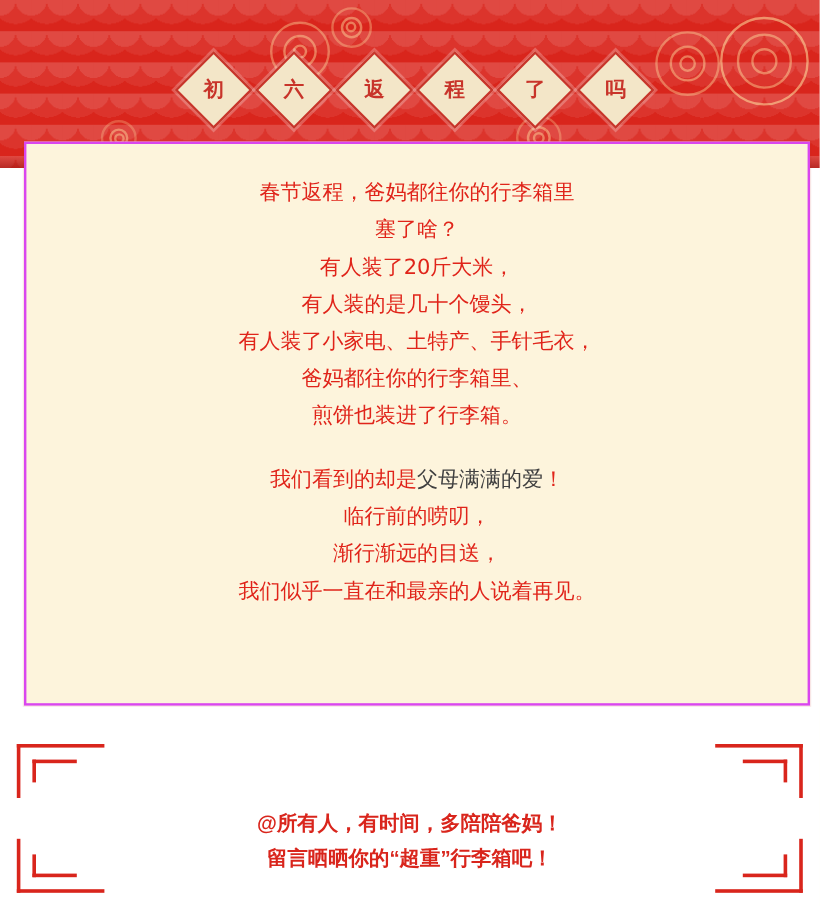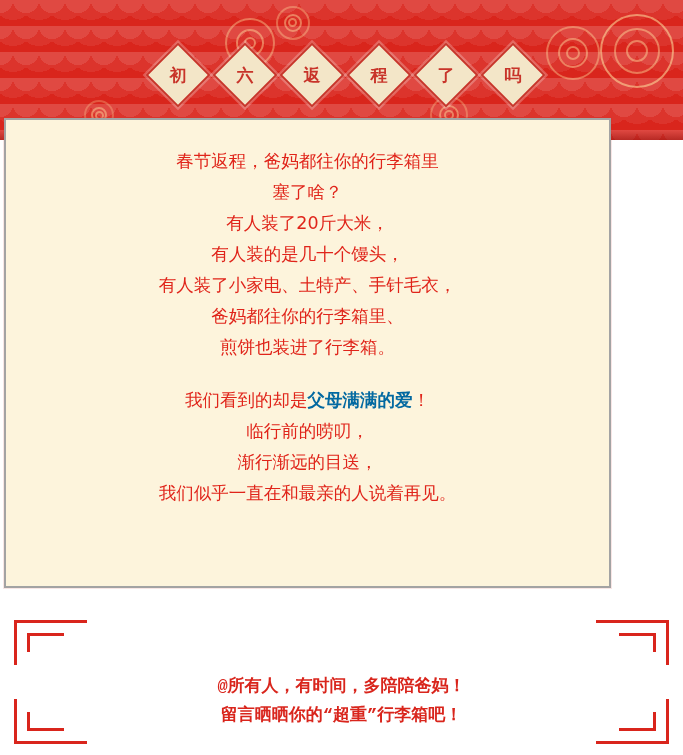--- a/index.html
+++ b/index.html
@@ -99,42 +99,42 @@
     color: #c8342a;
     font-size: 17px;
     font-weight: bold;
     line-height: 1;
     font-family: "DejaVu Sans", sans-serif;
   }
 
   
   .card {
     position: absolute;
-    left: 4px;
+    left: 20px;
     top: 118px;
-    width: 607px;
+    width: 655px;
     height: 470px;
     background: #fdf4dc;
-    border: 2px solid #a3a3a3;
+    border: 2px solid #d946ef;
     box-shadow: 0 0 0 1px rgba(200,52,42,0.12);
     box-sizing: border-box;
   }
   .poem {
     padding: 26px 30px 0 30px;
     text-align: center;
     color: #e0241a;
     font-family: "DejaVu Sans", sans-serif;
     font-size: 17.5px;
     line-height: 31px;
   }
   .poem .line { white-space: nowrap; }
   .poem .spacer { height: 22px; }
   .poem .hl {
-    font-weight: bold;
-    color: #0369a1;
+    font-weight: normal;
+    color: #404040;
   }
 
   
   .bottom {
     position: absolute;
     left: 14px;
     top: 620px;
     width: 655px;
     height: 124px;
     box-sizing: border-box;
@@ -159,21 +159,21 @@
   .corner.tr .inner { right: 10px; top: 10px; border-left: none; border-bottom: none; }
   .corner.bl .inner { left: 10px; bottom: 10px; border-right: none; border-top: none; }
   .corner.br .inner { right: 10px; bottom: 10px; border-left: none; border-top: none; }
 
   .bottom-text {
     position: absolute;
     left: 0; right: 0;
     top: 52px;
     text-align: center;
     color: #d9251c;
-    font-family: Liberation Mono, monospace;
+    font-family: Liberation Sans, sans-serif;
     font-size: 17px;
     font-weight: bold;
     line-height: 29px;
   }
 </style>
 </head>
 <body>
 
 <div class="page">
 

